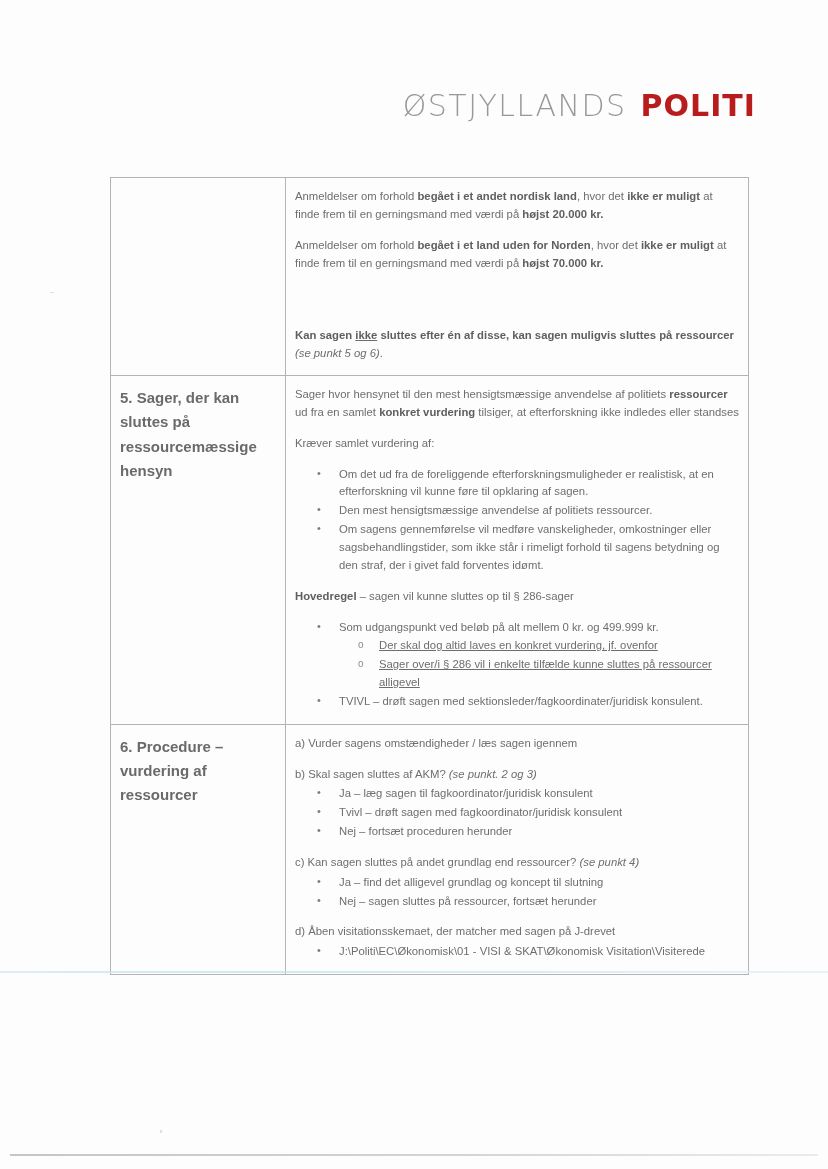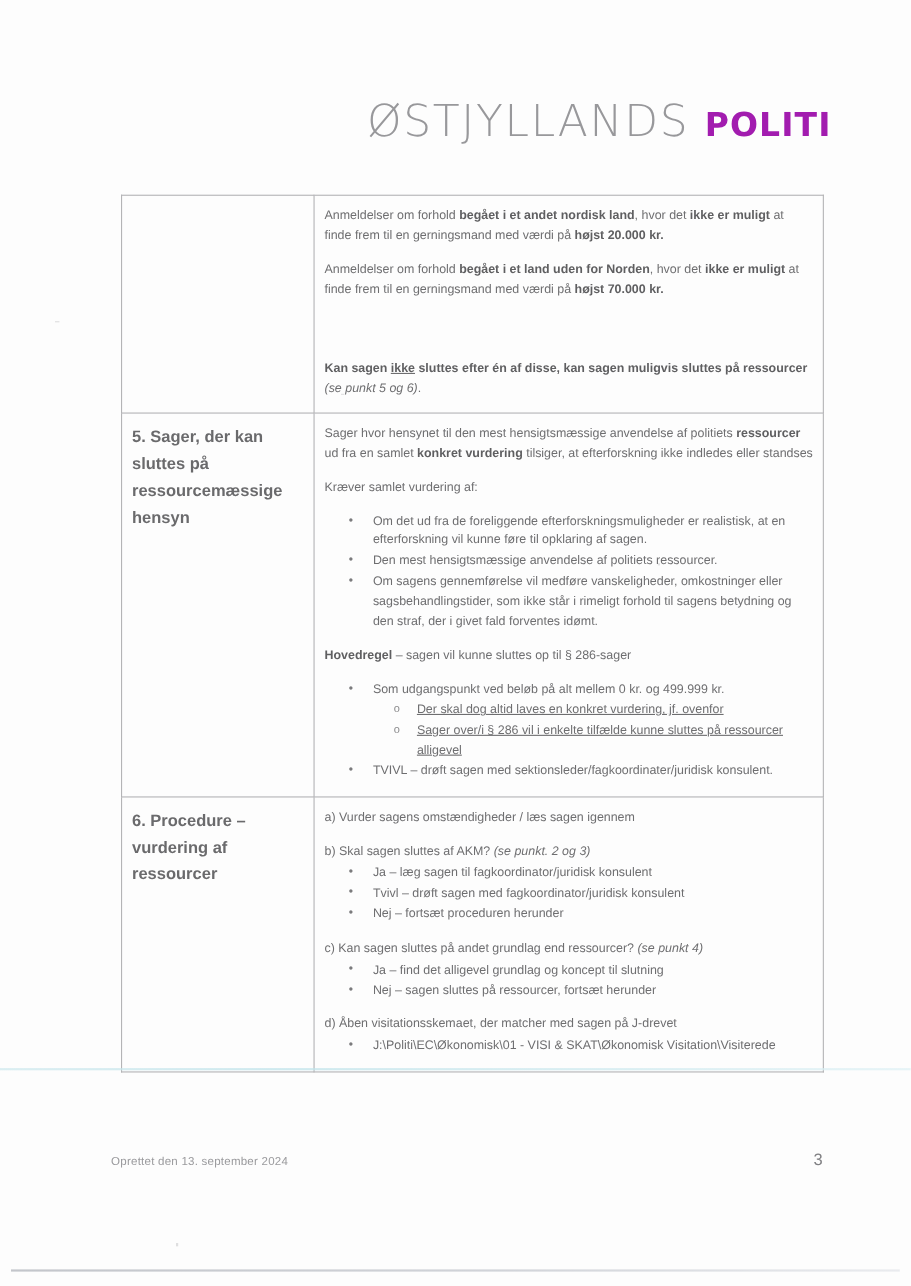--- a/index.html
+++ b/index.html
@@ -53,31 +53,31 @@
     position: absolute;
     top: 88px;
     right: 72px;
     display: flex;
     align-items: baseline;
     gap: 14px;
     white-space: nowrap;
   }
   .logo-ostjyllands {
     font-family: "DejaVu Sans", sans-serif;
-    font-size: 40px;
+    font-size: 30px;
     font-weight: 300;
     letter-spacing: 1.5px;
     color: #98989b;
   }
   .logo-politi {
     font-family: "DejaVu Sans", sans-serif;
     font-size: 30px;
     font-weight: 800;
     letter-spacing: 1px;
-    color: #a21caf;
+    color: #b91c1c;
   }
 
   
   .doc-table {
     position: absolute;
     left: 110px;
     top: 150px;
     width: 638px;
     border-collapse: collapse;
     table-layout: fixed;
@@ -247,18 +247,14 @@
             </ul>
           </td>
       </tr>
 
     </tbody>
   </table>
 
   <div class="scan-line"></div>
   <div class="page-shadow-bottom"></div>
 
-  <div class="footer">
-    <span>Oprettet den 13. september 2024</span>
-    <span class="footer-page">3</span>
-  </div>
 
 </div>
 
 </body></html>

